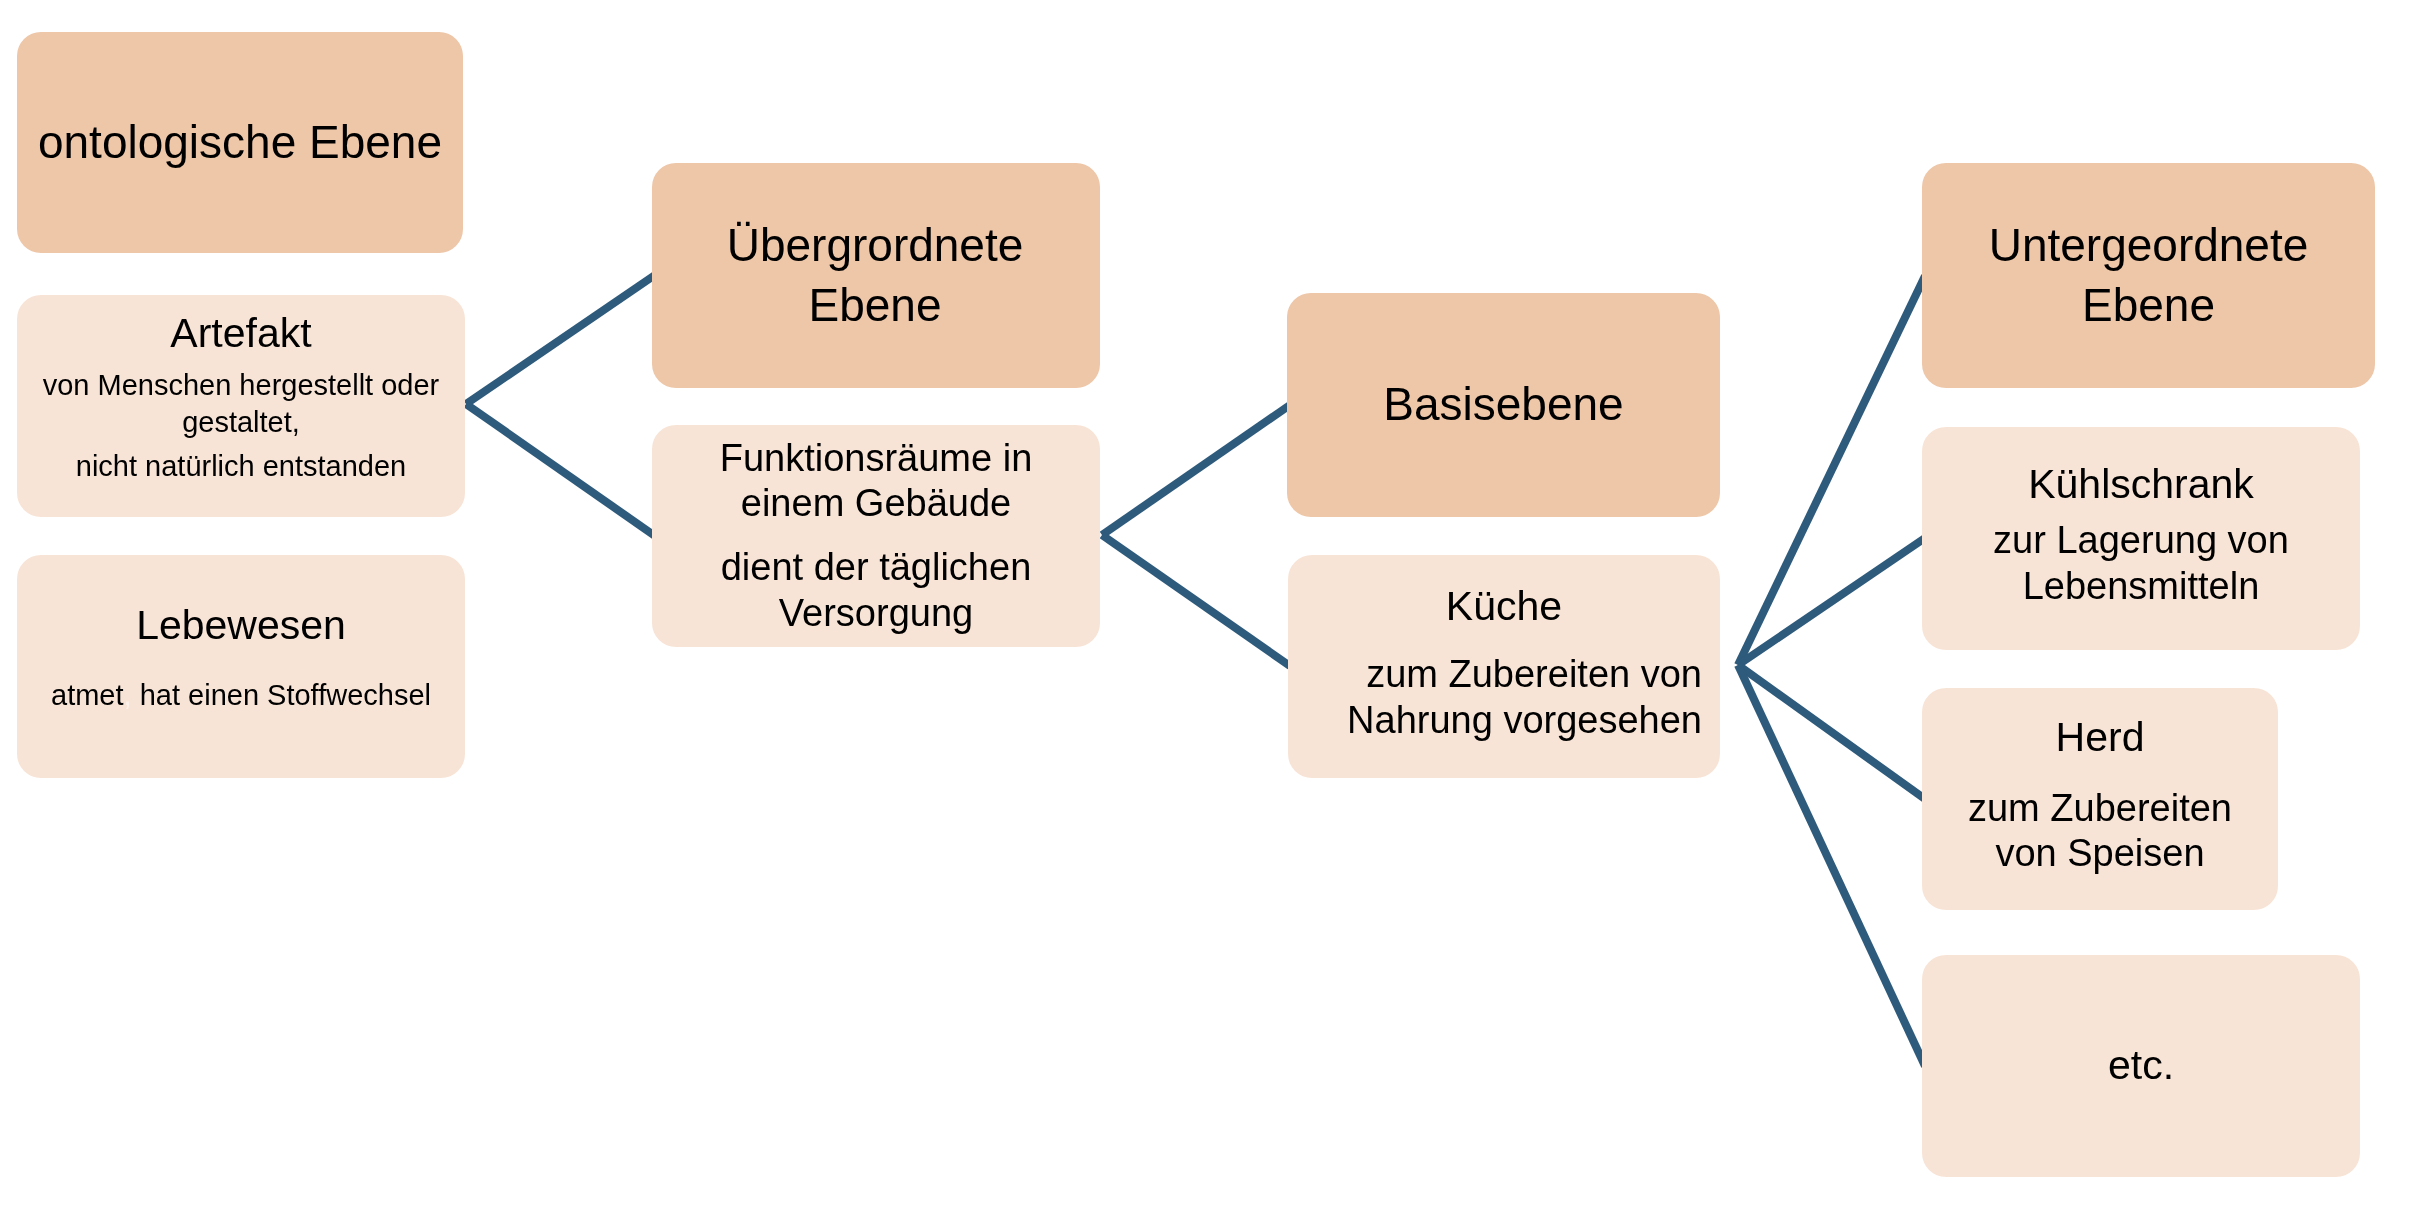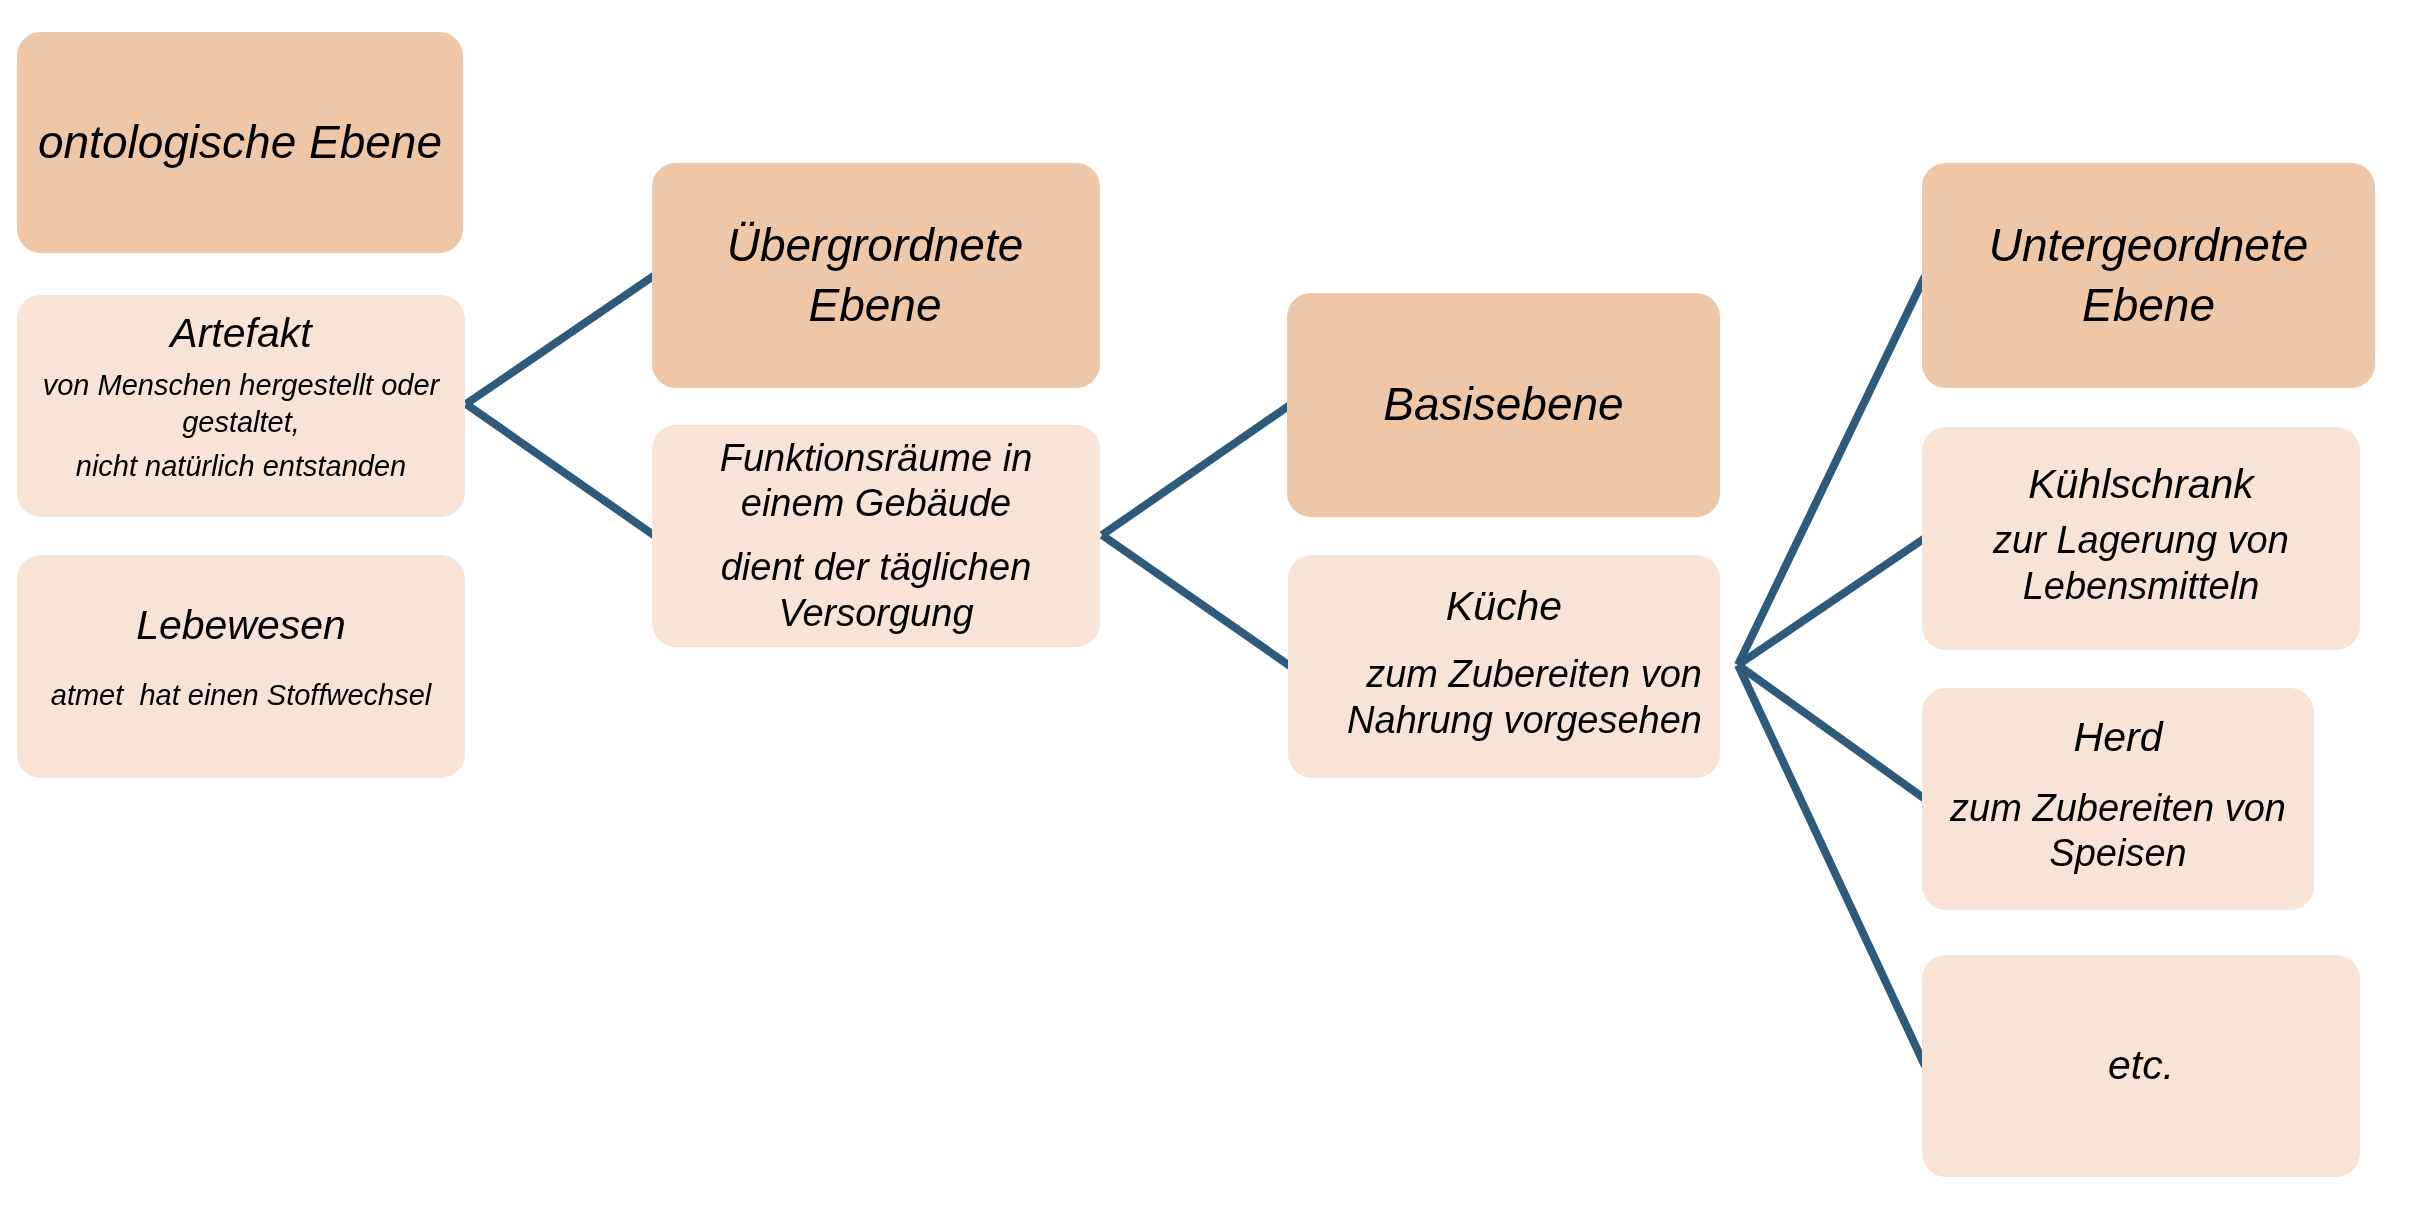--- a/index.html
+++ b/index.html
@@ -11,21 +11,21 @@
     --muted:#fbf1ea;
   }
   *{margin:0;padding:0;box-sizing:border-box;}
   html,body{width:2418px;height:1208px;overflow:hidden;}
   body{
     background:var(--bg);
     font-family:"Liberation Sans", sans-serif;
     color:var(--text);
     position:relative;
   }
-  .canvas{position:absolute;inset:0;width:2418px;height:1208px;font-style:italic;}
+  .canvas{position:absolute;inset:0;width:2418px;height:1208px;}
   svg.connectors{position:absolute;left:0;top:0;z-index:0;}
   svg.connectors line{stroke:var(--line);stroke-width:8;stroke-linecap:butt;}
   .box{
     position:absolute;
     z-index:1;
     border-radius:24px;
     display:flex;
     flex-direction:column;
     align-items:center;
     justify-content:center;
@@ -92,21 +92,21 @@
 
   <div class="box level" style="left:1922px;top:163px;width:453px;height:225px;">
     <div class="lvl-title">Untergeordnete Ebene</div>
   </div>
 
   <div class="box item" style="left:1922px;top:427px;width:438px;height:223px;">
     <div class="item-title">Kühlschrank</div>
     <p class="body-lg" style="margin-top:2px;">zur Lagerung von Lebensmitteln</p>
   </div>
 
-  <div class="box item" style="left:1922px;top:688px;width:392px;height:222px;">
+  <div class="box item" style="left:1922px;top:688px;width:356px;height:222px;">
     <div class="item-title">Herd</div>
     <p class="body-lg" style="margin-top:16px;">zum Zubereiten von Speisen</p>
   </div>
 
   <div class="box item" style="left:1922px;top:955px;width:438px;height:222px;">
     <div class="item-title" style="margin-bottom:0;">etc.</div>
   </div>
 
 </div>
 

